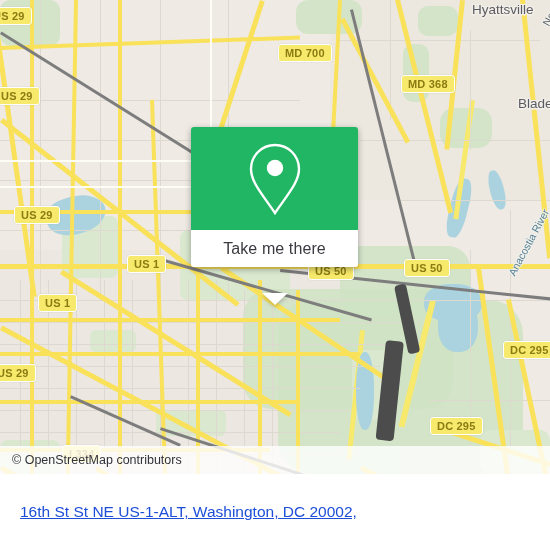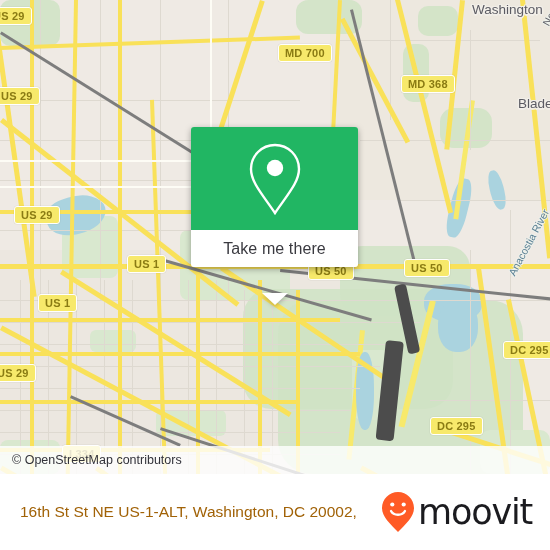--- a/index.html
+++ b/index.html
@@ -108,21 +108,21 @@
   .pin-svg{display:block;}
 
   
   .footer{
     position:absolute;left:0;top:474px;width:550px;height:76px;
     background:#ffffff;
     display:flex;align-items:center;justify-content:space-between;
     box-sizing:border-box;padding:0 18px 0 20px;
   }
   .footer-addr{
-    font-size:15.5px;color:#a16207;line-height:1.42;max-width:370px;
+    font-size:15.5px;color:#1d4ed8;line-height:1.42;max-width:370px;text-decoration:underline;
   }
   .brand{display:flex;align-items:center;gap:3px;}
   .brand-word{
     font-size:35px;color:#1b1b1f;letter-spacing:-1.2px;
     font-family:"DejaVu Sans", sans-serif;font-weight:400;
   }
 </style>
 </head>
 <body>
 
@@ -237,21 +237,21 @@
       <div class="rail" style="left:160px;top:430px;width:3px;height:280px;transform:rotate(-72deg);"></div>
       <div class="rail" style="left:70px;top:398px;width:3px;height:120px;transform:rotate(-66deg);"></div>
       <div class="rail" style="left:386px;top:340px;width:18px;height:100px;background:#4c4c4c;transform:rotate(6deg);border-radius:4px;"></div>
       <div class="rail" style="left:394px;top:286px;width:12px;height:70px;background:#4c4c4c;transform:rotate(-12deg);border-radius:4px;"></div>
 
       <div class="rd rd-minor" style="left:0;top:160px;width:270px;height:2px;"></div>
       <div class="rd rd-minor" style="left:0;top:186px;width:250px;height:2px;"></div>
       <div class="rd rd-minor" style="left:210px;top:0;width:2px;height:200px;"></div>
     </div>
 
-    <div class="placelabel" style="left:472px;top:2px;">Washington</div>
+    <div class="placelabel" style="left:472px;top:2px;">Hyattsville</div>
     <div class="placelabel" style="left:518px;top:96px;">Blade</div>
 
     <div class="riverlabel" style="left:506px;top:272px;transform:rotate(-62deg);">Anacostia River</div>
     <div class="riverlabel" style="left:540px;top:22px;transform:rotate(-62deg);color:#5b5b63;">Nort</div>
 
     <div class="shield" style="left:-14px;top:7px;">US 29</div>
     <div class="shield" style="left:278px;top:44px;">MD 700</div>
     <div class="shield" style="left:401px;top:75px;">MD 368</div>
     <div class="shield" style="left:-6px;top:87px;">US 29</div>
     <div class="shield" style="left:14px;top:206px;">US 29</div>
@@ -279,24 +279,15 @@
 
     <div class="attrib">
       <span>© OpenStreetMap contributors</span>
     </div>
   </div>
 
   <div class="footer">
     <div class="footer-addr">
       <div>16th St St NE US-1-ALT, Washington, DC 20002,</div>
     </div>
-    <div class="brand">
-      <svg width="34" height="42" viewBox="0 0 34 42" aria-hidden="true">
-        <path d="M17 1 C8.2 1 1 8.2 1 17 C1 26 9 32.5 17 41 C25 32.5 33 26 33 17 C33 8.2 25.8 1 17 1 Z" fill="#ff5b26"></path>
-        <circle cx="11.3" cy="13.5" r="2.1" fill="#ffffff"></circle>
-        <circle cx="22.7" cy="13.5" r="2.1" fill="#ffffff"></circle>
-        <path d="M10 20 C12.5 25 21.5 25 24 20" fill="none" stroke="#ffffff" stroke-width="2.3" stroke-linecap="round"></path>
-      </svg>
-      <span class="brand-word">moovit</span>
-    </div>
   </div>
 
 </div>
 
 </body></html>

